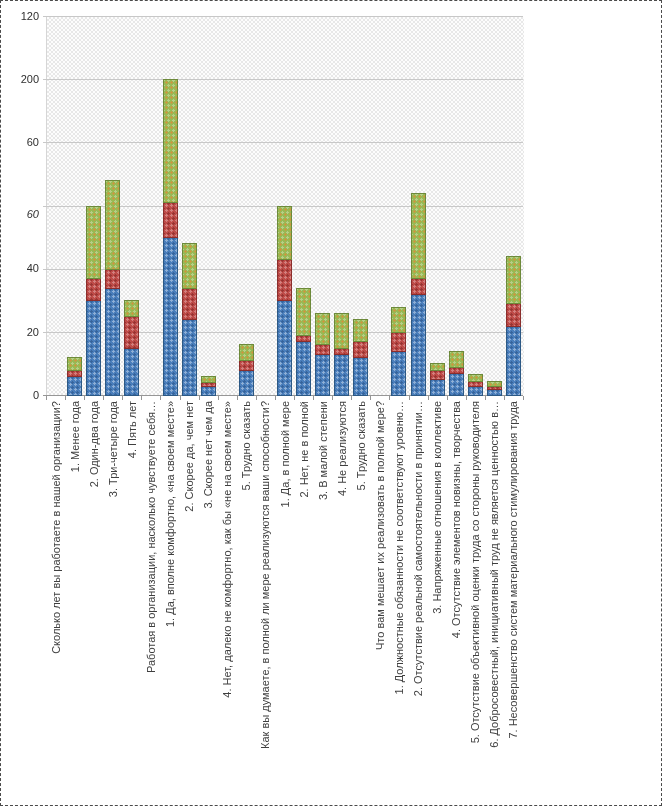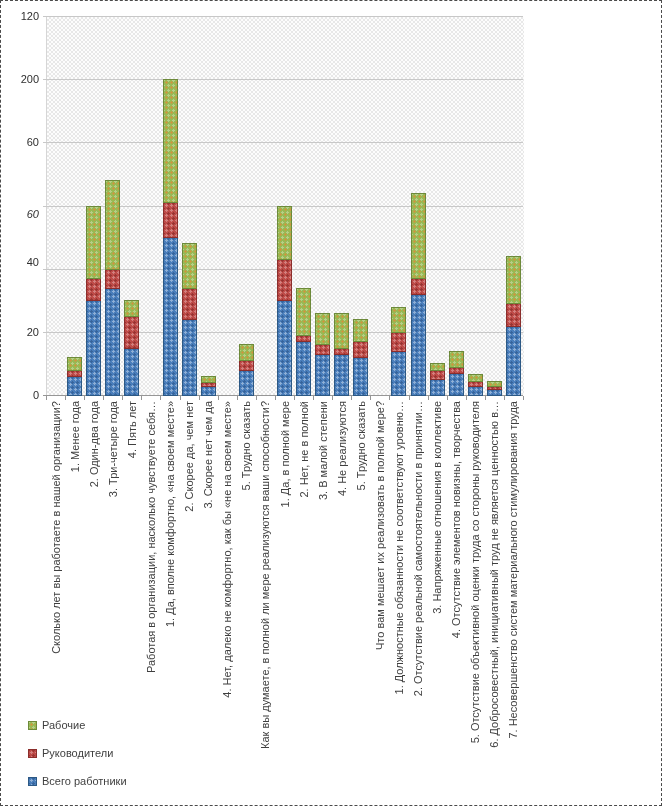--- a/index.html
+++ b/index.html
@@ -36,21 +36,21 @@
 <body>
 
 <div class="frame">
   <div class="plotbg" id="plot-area" style="left: 45px; top: 16px; width: 477px; height: 378px;"></div>
   <div id="chart-layer">
       <div class="gridline zero" style="left: 42px; top: 394px; width: 480px;"></div>
       <div class="ytick-label" style="left: 4px; top: 387px;">0</div>
       <div class="gridline" style="left: 42px; top: 330.833px; width: 480px;"></div>
       <div class="ytick-label" style="left: 4px; top: 323.833px;">20</div>
       <div class="gridline" style="left: 42px; top: 267.667px; width: 480px;"></div>
-      <div class="ytick-label" style="left: 4px; top: 254px;">40</div>
+      <div class="ytick-label" style="left: 4px; top: 260px;">40</div>
       <div class="gridline" style="left: 42px; top: 204.5px; width: 480px;"></div>
       <div class="ytick-label" style="left: 4px; top: 206px; font-style: italic;">60</div>
       <div class="gridline" style="left: 42px; top: 141.333px; width: 480px;"></div>
       <div class="ytick-label" style="left: 4px; top: 134.333px;">60</div>
       <div class="gridline" style="left: 42px; top: 78.1667px; width: 480px;"></div>
       <div class="ytick-label" style="left: 4px; top: 71.1667px;">200</div>
       <div class="gridline" style="left: 42px; top: 15px; width: 480px;"></div>
       <div class="ytick-label" style="left: 4px; top: 8px;">120</div>
       <div class="xtick" style="left: 45px; top: 395px;"></div>
       <div class="xtick" style="left: 64.08px; top: 395px;"></div>
@@ -157,27 +157,13 @@
       <div class="xlab" style="left: 274.3px; top: 594px;">5. Отсутствие объективной оценки труда со стороны руководителя</div>
       <div class="seg s-blue" style="left: 485.88px; top: 387.683px; width: 15px; height: 7.31667px;"></div>
       <div class="seg s-red" style="left: 485.88px; top: 384.525px; width: 15px; height: 4.15833px;"></div>
       <div class="seg s-green" style="left: 485.88px; top: 379.788px; width: 15px; height: 5.7375px;"></div>
       <div class="xlab" style="left: 293.38px; top: 594px;">6. Добросовестный, инициативный труд не является ценностью в…</div>
       <div class="seg s-blue" style="left: 504.96px; top: 324.517px; width: 15px; height: 70.4833px;"></div>
       <div class="seg s-red" style="left: 504.96px; top: 302.408px; width: 15px; height: 23.1083px;"></div>
       <div class="seg s-green" style="left: 504.96px; top: 255.033px; width: 15px; height: 48.375px;"></div>
       <div class="xlab" style="left: 312.46px; top: 594px;">7. Несовершенство систем материального стимулирования труда</div>
     </div>
-  <div class="legend" id="legend" style="left: 27px; top: 718px;">
-      <div class="legend-item">
-        <div class="legend-swatch seg s-green" style="position: static;"></div>
-        <div class="legend-label">Рабочие</div>
-      </div>
-      <div class="legend-item">
-        <div class="legend-swatch seg s-red" style="position: static;"></div>
-        <div class="legend-label">Руководители</div>
-      </div>
-      <div class="legend-item">
-        <div class="legend-swatch seg s-blue" style="position: static;"></div>
-        <div class="legend-label">Всего работники</div>
-      </div>
-    </div>
 </div>
 
 </body></html>

